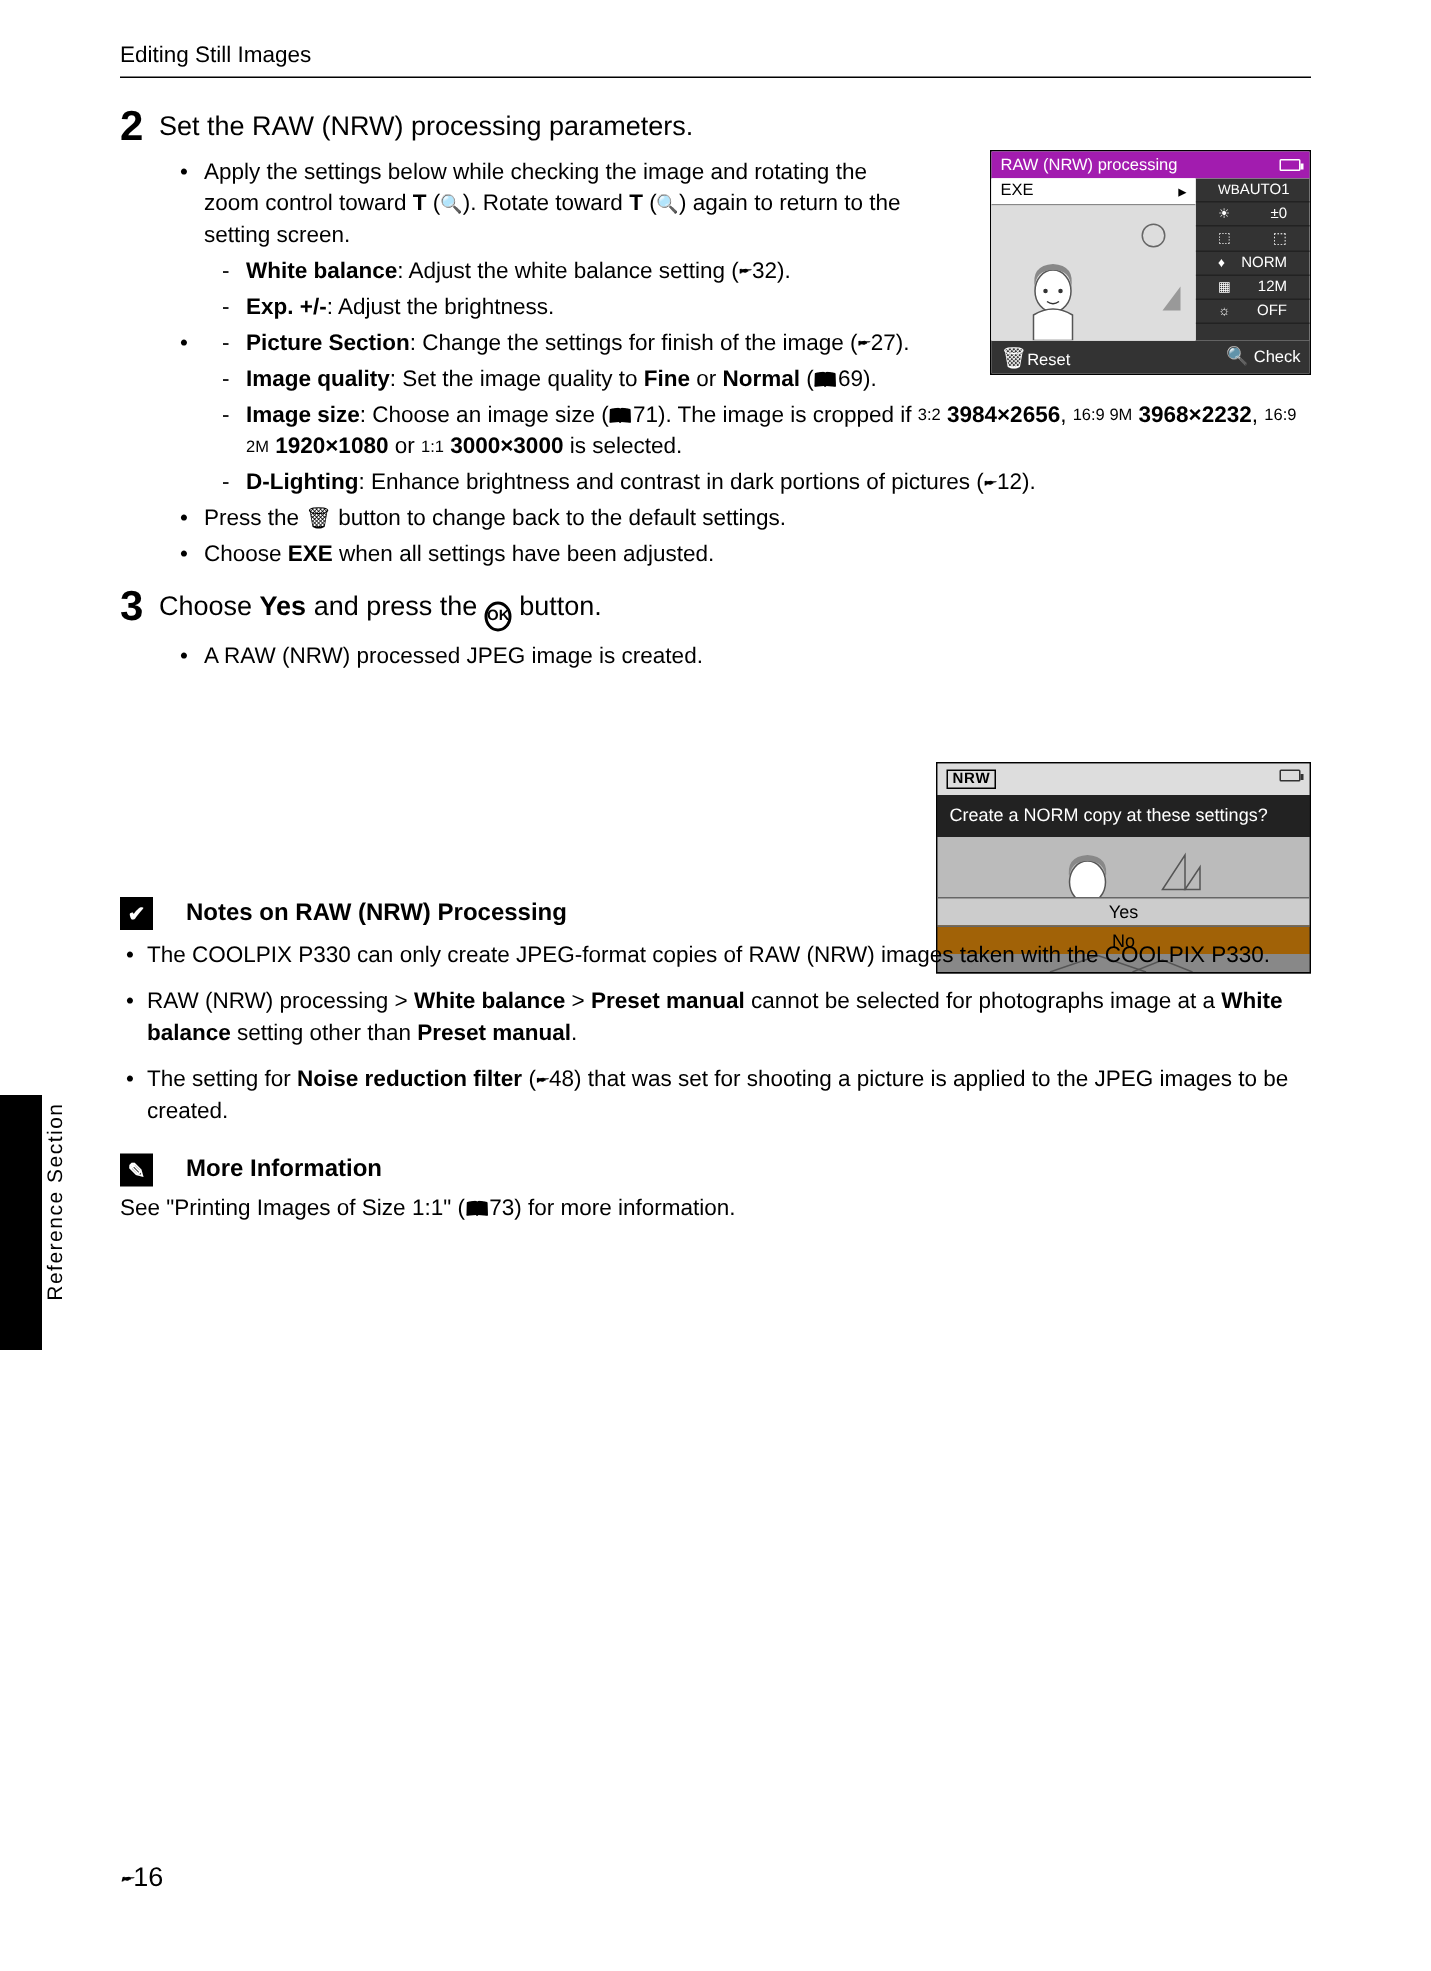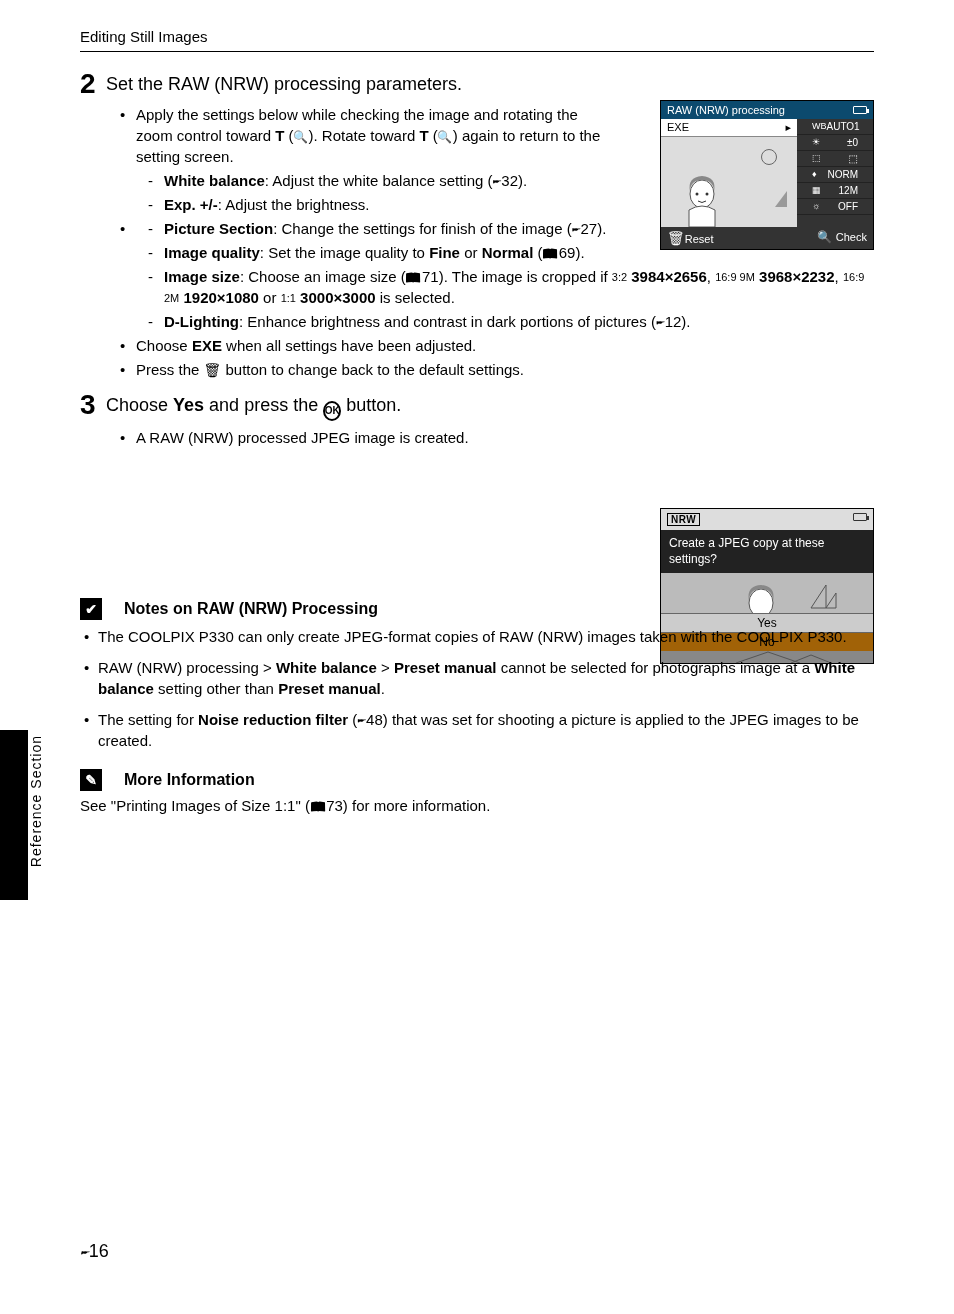--- a/index.html
+++ b/index.html
@@ -40,36 +40,36 @@
     width: 18px; height: 20px; font-size: 10px; font-weight: bold;
     vertical-align: -3px;
   }
   .inline-icon { font-size: 11px; vertical-align: 1px; }
   
   .cam1 {
     position: absolute; right: 80px; top: 100px;
     width: 214px; border: 1px solid #000; background: #fff;
     font-size: 11px;
   }
-  .cam-title { background: #0c4a6e; color: #fff; padding: 3px 6px; display: flex; justify-content: space-between; align-items: center; }
+  .cam-title { background: #a21caf; color: #fff; padding: 3px 6px; display: flex; justify-content: space-between; align-items: center; }
   .cam-body1 { display: flex; background: #eee; }
   .cam-exe { width: 138px; background: #fff; position: relative; }
   .exe-label { background: #fff; padding: 2px 6px; border-bottom: 1px solid #888; display: flex; justify-content: space-between; }
   .photo-area { height: 90px; background: #ddd; position: relative; overflow: hidden; }
   .face { position: absolute; left: 20px; bottom: 0; width: 42px; height: 55px; }
   .sun { position: absolute; right: 20px; top: 12px; width: 16px; height: 16px; border: 1.5px solid #666; border-radius: 50%; }
   .sail { position: absolute; right: 10px; bottom: 20px; width: 0; height: 0; border-left: 12px solid transparent; border-bottom: 16px solid #999; }
   .cam-side { width: 76px; background: #333; color: #fff; }
   .cam-row { display: flex; justify-content: space-between; padding: 2px 15px; font-size: 10px; border-bottom: 1px solid #222; }
   .cam-row span.ico { font-size: 9px; }
   .cam-foot { background: #333; color: #fff; display: flex; justify-content: space-between; padding: 3px 6px; font-size: 11px; }
   
   .cam2 {
     position: absolute; right: 80px; top: 508px;
-    width: 214px; border: 1px solid #000;
+    width: 250px; border: 1px solid #000;
     font-size: 12px; background: #333; color: #fff;
   }
   .cam2-head { background: #ddd; color: #000; padding: 4px 6px; display: flex; justify-content: space-between; font-weight: bold; font-size: 11px; }
   .cam2-msg { background: #222; padding: 6px 8px; line-height: 1.3; }
   .cam2-img { background: #bbb; height: 40px; position: relative; overflow: hidden; }
   .cam2-btn { background: #a16207; color: #000; text-align: center; padding: 2px 0; border-top: 1px solid #666; }
   .cam2-btn.sel { background: #ccc; }
   .cam2-bot { background: #888; height: 12px; position: relative; }
   
   .lower { margin-top: 60px; clear: both; }
@@ -133,22 +133,22 @@
 <div class="full-width">
   <ul class="bullets" style="list-style:none;">
     <li style="padding-left:18px;">
       <ul class="dashes">
         <li><b>Picture Section</b><span>: Change the settings for finish of the image (</span><span class="ref-icon">🖛</span><span>27).</span></li>
         <li><b>Image quality</b><span>: Set the image quality to </span><b>Fine</b><span> or </span><b>Normal</b> (<span class="book-icon"></span><span>69).</span></li>
         <li><b>Image size</b><span>: Choose an image size (</span><span class="book-icon"></span><span>71). The image is cropped if </span><span class="inline-icon">3:2</span> <b>3984×2656</b>, <span class="inline-icon">16:9 9M</span> <b>3968×2232</b>, <span class="inline-icon">16:9 2M</span> <b>1920×1080</b><span> or </span><span class="inline-icon">1:1</span> <b>3000×3000</b><span> is selected.</span></li>
         <li><b>D-Lighting</b><span>: Enhance brightness and contrast in dark portions of pictures (</span><span class="ref-icon">🖛</span><span>12).</span></li>
       </ul>
     </li>
+    <li><span>Press the </span><span class="trash-icon"></span><span> button to change back to the default settings.</span></li>
     <li><span>Choose </span><b>EXE</b><span> when all settings have been adjusted.</span></li>
-    <li><span>Press the </span><span class="trash-icon"></span><span> button to change back to the default settings.</span></li>
   </ul>
 </div>
 
 <div class="step" style="margin-top:10px;">
   <div class="step-num">3</div>
   <div class="step-title">
     <span>Choose </span><b>Yes</b><span> and press the </span><span class="ok-icon">OK</span><span> button.</span>
   </div>
 </div>
 <div class="step-body">
@@ -212,21 +212,21 @@
     <span><span class="trash-icon"></span><span>Reset</span></span>
     <span><span class="zoom-icon"></span> <span>Check</span></span>
   </div>
 </div>
 
 <div class="cam2">
   <div class="cam2-head">
     <span class="nrw-box">NRW</span>
     <span class="battery-icon2"></span>
   </div>
-  <div class="cam2-msg">Create a JPEG copy at these settings?</div>
+  <div class="cam2-msg">Create a NORM copy at these settings?</div>
   <div class="cam2-img">
     <svg viewBox="0 0 214 40" width="214" height="40">
       <ellipse cx="100" cy="30" rx="12" ry="14" fill="#fff" stroke="#555"></ellipse>
       <path d="M88 28 Q85 13 100 12 Q115 13 112 28 Q112 16 100 16 Q88 16 88 28" fill="#888"></path>
       <path d="M150 35 L165 12 L165 35 Z" fill="none" stroke="#555"></path>
       <path d="M165 35 L175 20 L175 35 Z" fill="none" stroke="#555"></path>
     </svg>
   </div>
   <div class="cam2-btn sel">Yes</div>
   <div class="cam2-btn">No</div>

